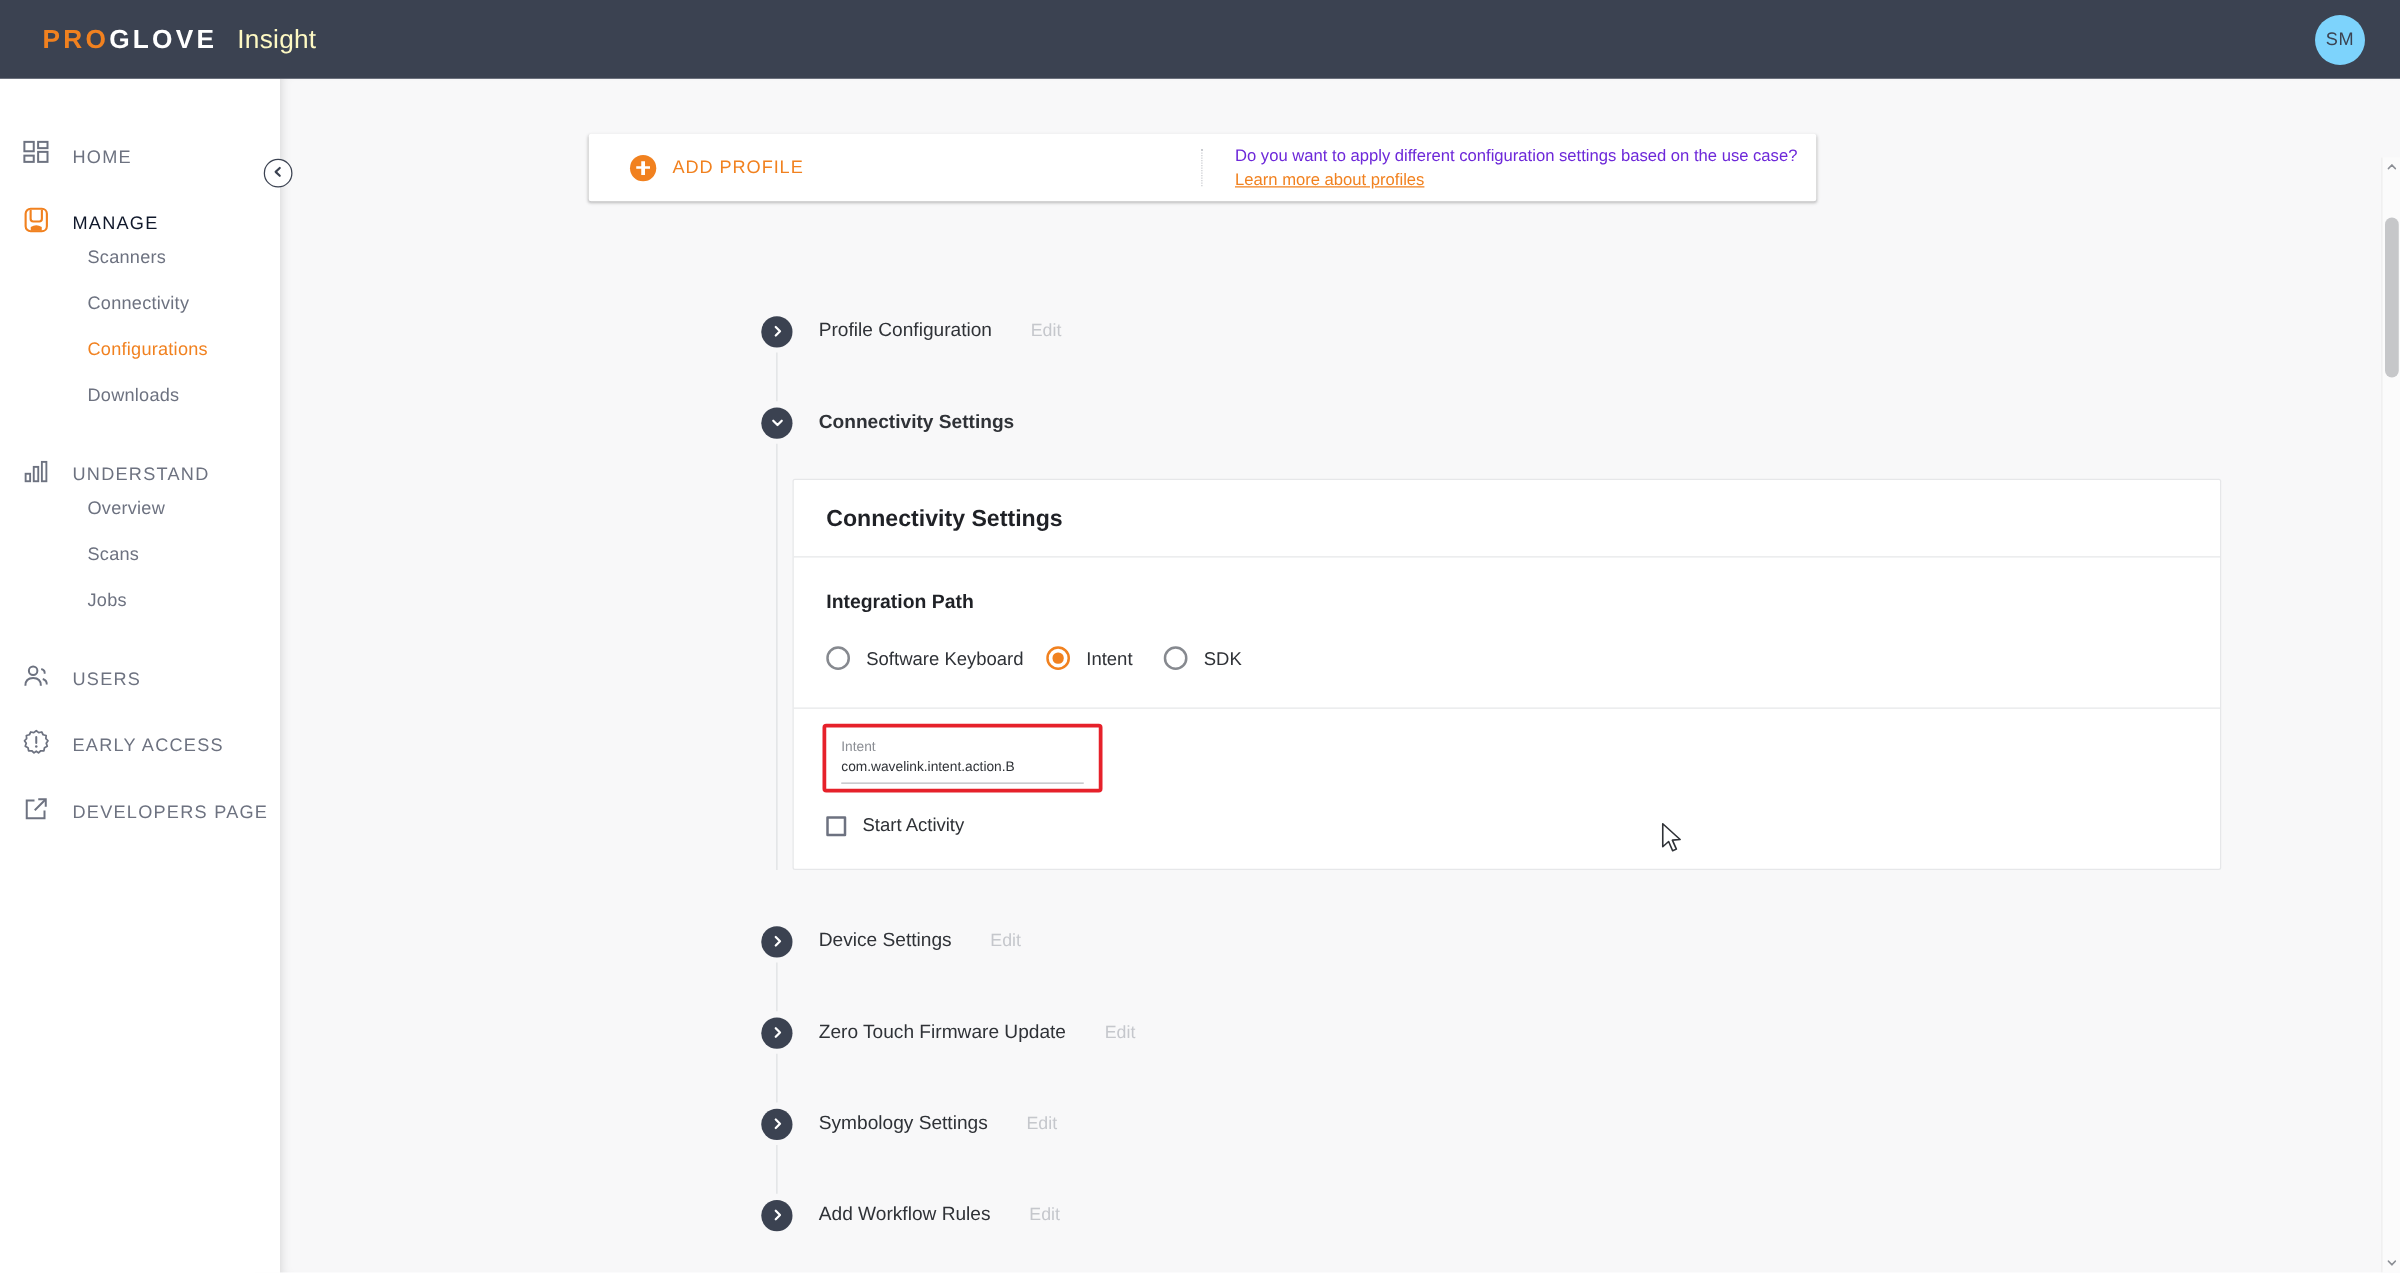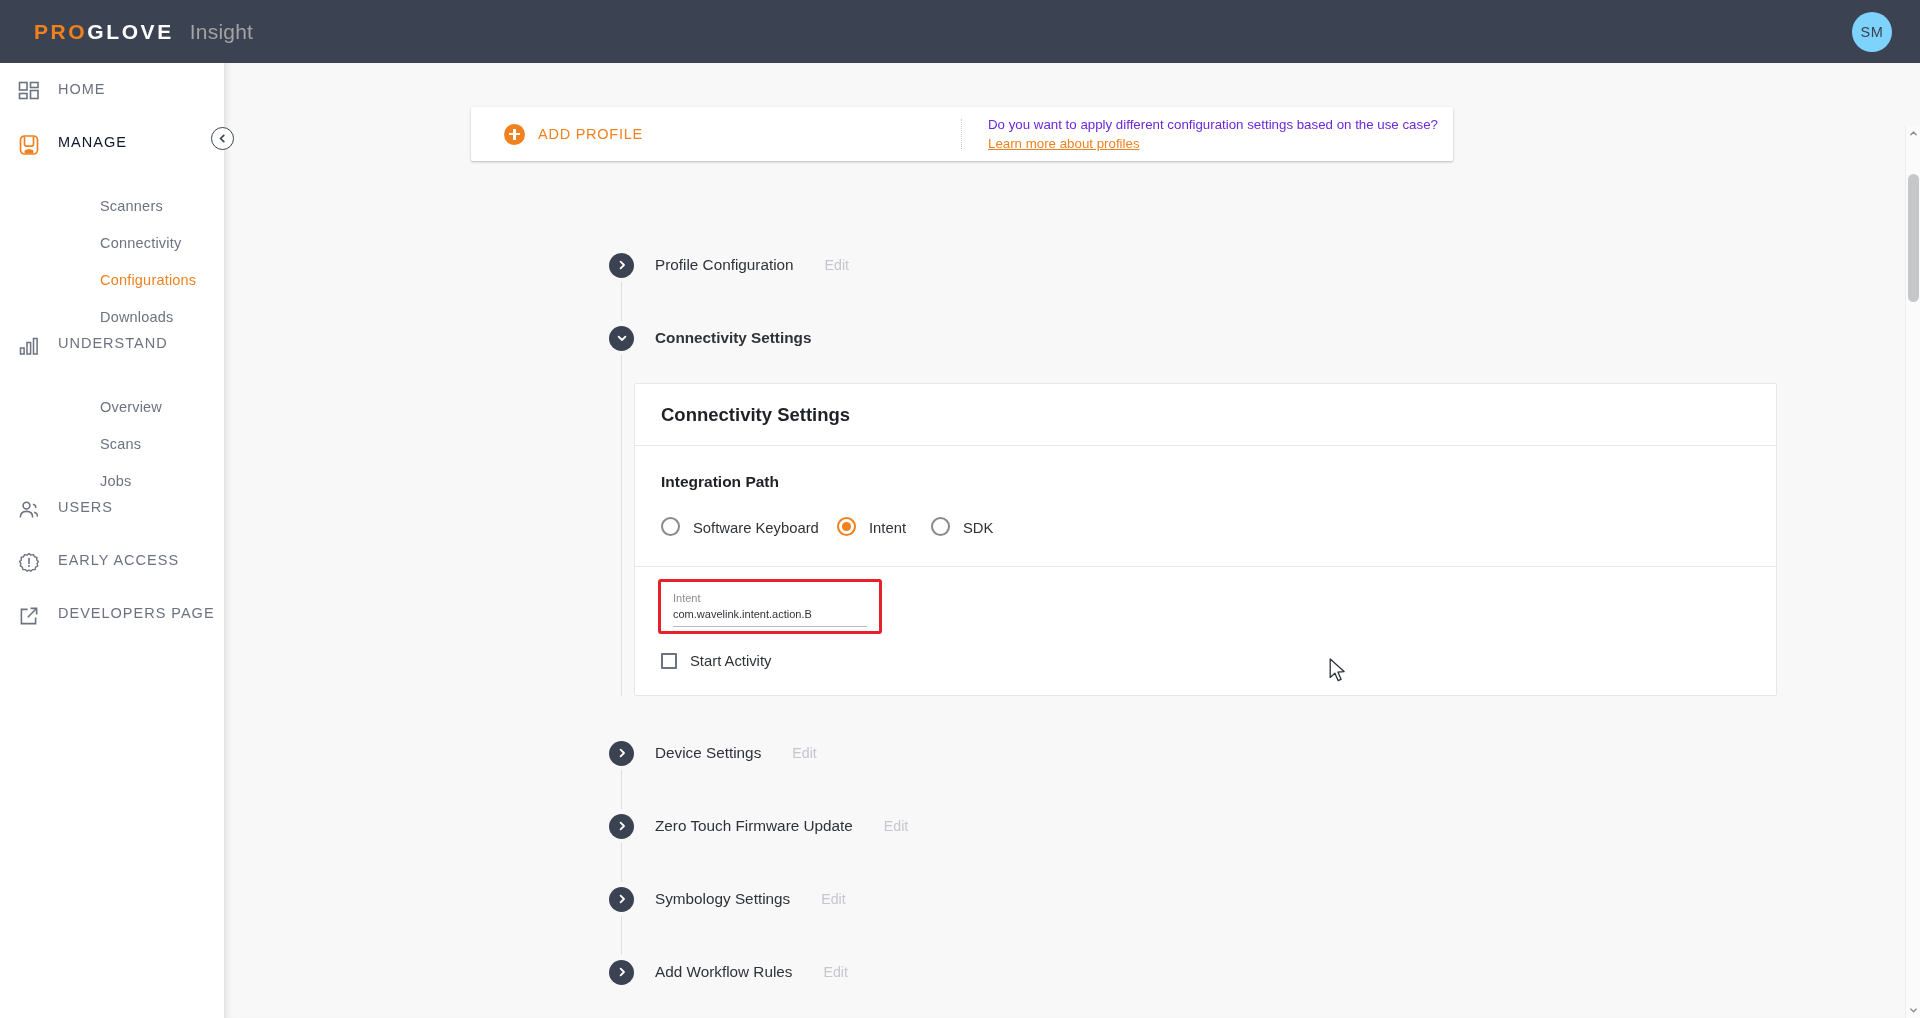--- a/index.html
+++ b/index.html
@@ -13,51 +13,51 @@
   
   .topbar {
     height: 63px; min-height: 63px; background: #3b4251;
     display: flex; align-items: center; justify-content: space-between;
     padding: 0 28px 0 34px; position: relative; z-index: 40;
   }
   .brand { display: flex; align-items: baseline; letter-spacing: 2.6px; }
   .brand .pro { color: #f1811f; font-size: 21px; font-weight: bold; }
   .brand .glove { color: #ffffff; font-size: 21px; font-weight: bold; }
   .brand .insight {
-    color: #a3a3a3; font-size: 21px; font-weight: normal;
+    color: #fef9c3; font-size: 21px; font-weight: normal;
     letter-spacing: 0.2px; margin-left: 16px;
   }
   .avatar {
     width: 40px; height: 40px; border-radius: 50%; background: #7dd3fc;
     color: #3b4251; font-size: 14.5px; letter-spacing: .6px;
     display: flex; align-items: center; justify-content: center;
   }
 
   
   .body { display: flex; flex: 1; min-height: 0; position: relative; }
 
   
   .sidebar {
     width: 224px; min-width: 224px; background: #ffffff;
     padding-top: 18px; position: relative; z-index: 30;
   }
   .nav-item {
-    display: flex; align-items: flex-start; height: 53px; padding-left: 12px;
+    display: flex; align-items: flex-end; height: 53px; padding-left: 12px;
     cursor: pointer; user-select: none;
   }
   .nav-icon {
     width: 34px; min-width: 34px; display: flex; align-items: center; justify-content: center;
     margin-right: 12px;
   }
   .nav-label {
     font-size: 14.5px; letter-spacing: 1.0px; color: #6d7280; white-space: nowrap;
   }
   .nav-item.active .nav-label { color: #0f172a; }
   .sub-item {
-    display: flex; align-items: center; height: 37px; padding-left: 100px; cursor: pointer;
+    display: flex; align-items: center; height: 37px; padding-left: 70px; cursor: pointer;
   }
   .sub-item .sub-label { font-size: 14.5px; color: #6d7280; letter-spacing: .2px; }
   .sub-item.active .sub-label { color: #f1811f; }
 
   .collapse-btn {
     position: absolute; left: 211px; top: 64px; width: 23px; height: 23px;
     border-radius: 50%; background: #ffffff; border: 1.6px solid #3b4251;
     display: flex; align-items: center; justify-content: center;
     cursor: pointer; z-index: 45;
   }

